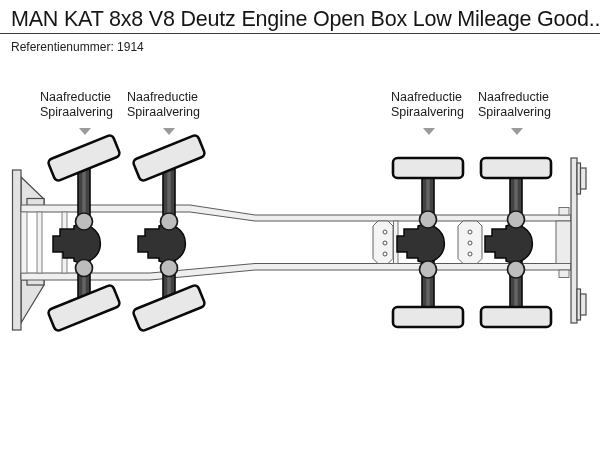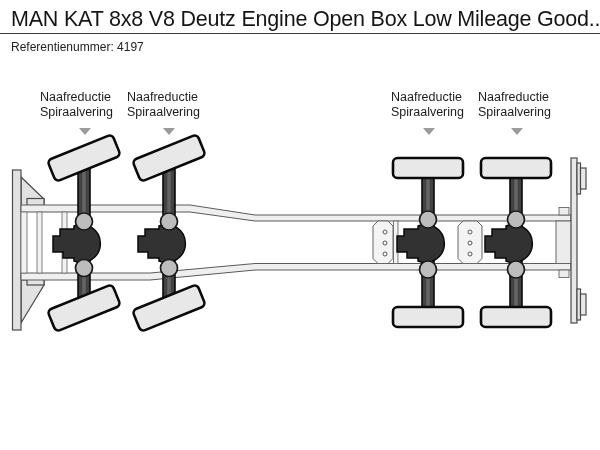--- a/index.html
+++ b/index.html
@@ -32,21 +32,21 @@
   .l1 { left:40px; }  .l2 { left:127px; } .l3 { left:391px; } .l4 { left:478px; }
   svg.chassis { position:absolute; left:0; top:0; }
 </style>
 </head>
 <body>
 
 <div class="page">
 
   <div class="title">MAN KAT 8x8 V8 Deutz Engine Open Box Low Mileage Good...</div>
   <div class="divider"></div>
-  <div class="ref">Referentienummer: 4197</div>
+  <div class="ref">Referentienummer: 1914</div>
 
   <div class="axle-label l1">
     <span>Naafreductie</span>
     <span>Spiraalvering</span>
   </div>
   <div class="axle-label l2">
     <span>Naafreductie</span>
     <span>Spiraalvering</span>
   </div>
   <div class="axle-label l3">

